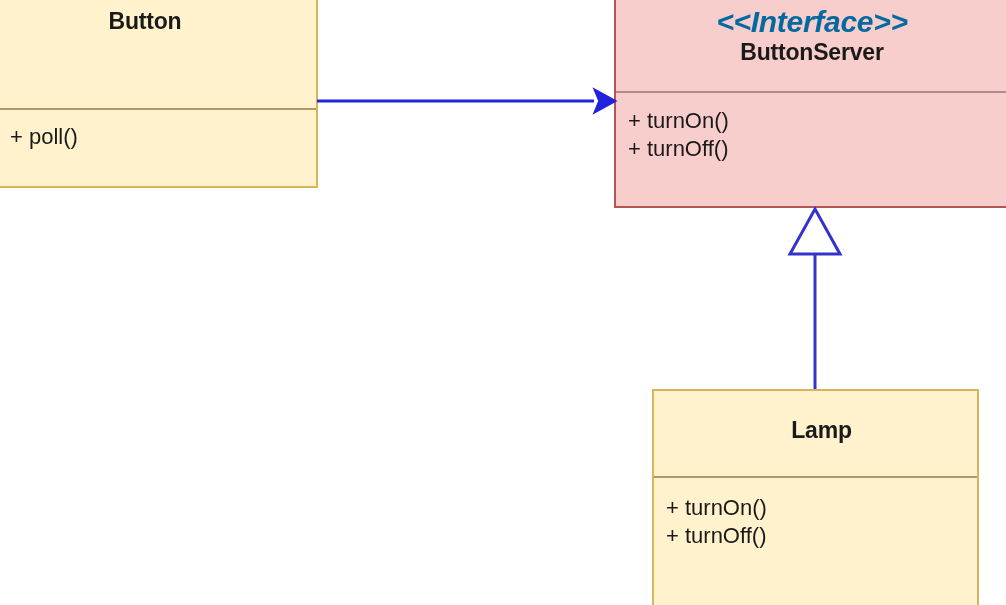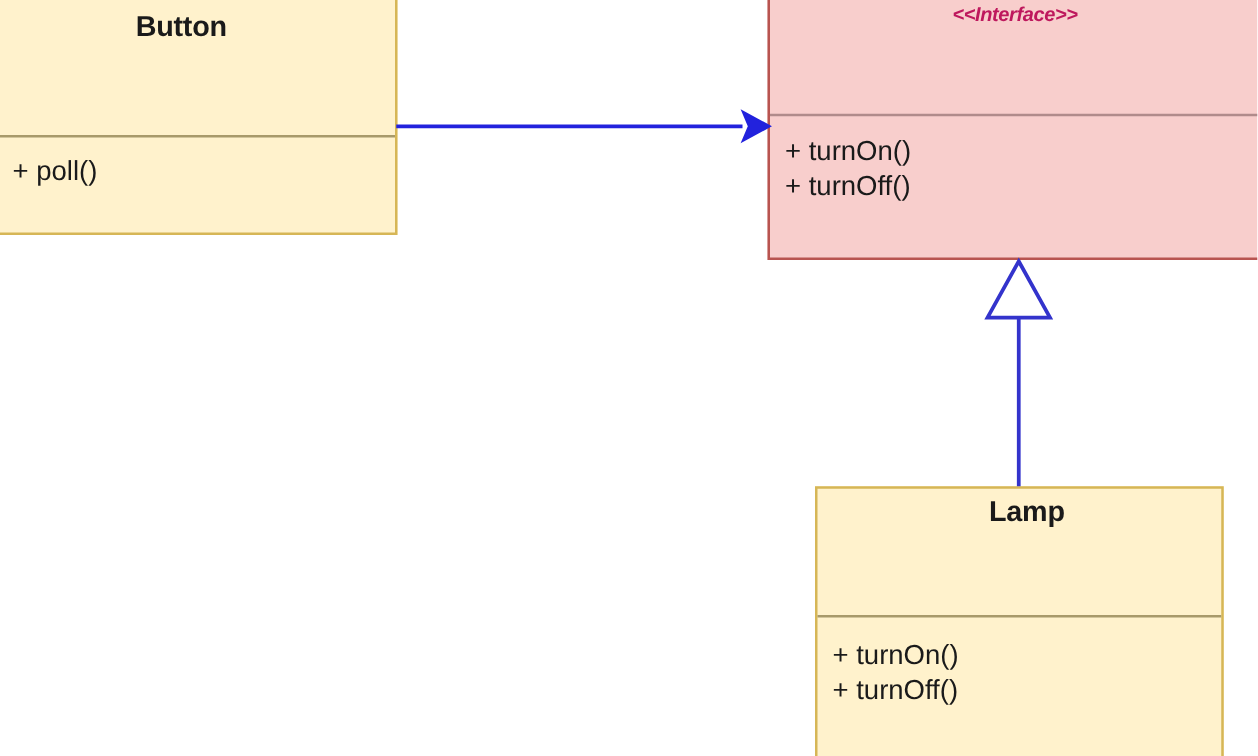--- a/index.html
+++ b/index.html
@@ -57,22 +57,22 @@
   .uml-body {
     box-sizing: border-box;
     flex: 1 1 auto;
     padding: 12px 0 0 10px;
     text-align: left;
   }
 
   .stereotype {
     font-style: italic;
     font-weight: bold;
-    font-size: 16px;
-    color: #be185d;
+    font-size: 30px;
+    color: #0369a1;
     line-height: 1.18;
     letter-spacing: -0.3px;
   }
   .class-name {
     font-weight: bold;
     font-size: 23px;
     color: #1a1a1a;
     line-height: 1.2;
     letter-spacing: -0.2px;
     margin-left: 12px;
@@ -106,30 +106,31 @@
     </div>
     <div class="uml-divider"></div>
     <div class="uml-body" style="padding-left:48px; padding-top:13px;">
       <div class="member">+ poll()</div>
     </div>
   </div>
 
   <div class="uml-box pink" style="left:614px; top:-22px; width:432px; height:230px;">
     <div class="uml-header" style="height:111px; padding-top:24px;">
       <div class="stereotype" style="margin-left:-36px;">&lt;&lt;Interface&gt;&gt;</div>
+      <div class="class-name" style="margin-left:-36px;">ButtonServer</div>
     </div>
     <div class="uml-divider"></div>
     <div class="uml-body" style="padding-left:12px; padding-top:14px;">
       <div class="member">+ turnOn()</div>
       <div class="member">+ turnOff()</div>
     </div>
   </div>
 
   <div class="uml-box yellow" style="left:652px; top:389px; width:327px; height:232px;">
-    <div class="uml-header" style="height:101px; padding-top:5px;">
+    <div class="uml-header" style="height:85px; padding-top:26px;">
       <div class="class-name">Lamp</div>
     </div>
     <div class="uml-divider"></div>
     <div class="uml-body" style="padding-left:12px; padding-top:16px;">
       <div class="member">+ turnOn()</div>
       <div class="member">+ turnOff()</div>
     </div>
   </div>
 
   <svg class="connector-layer" viewBox="0 0 1006 605">

